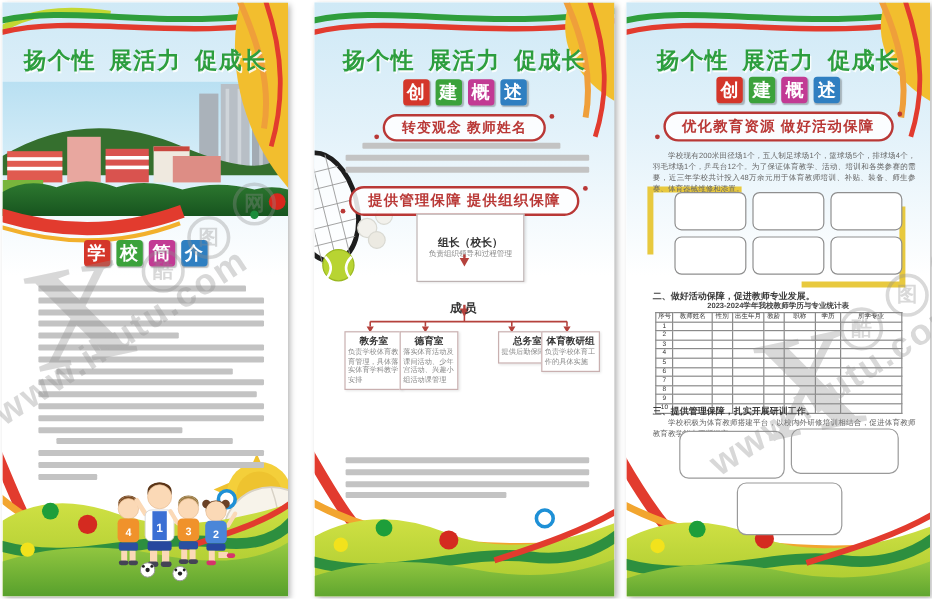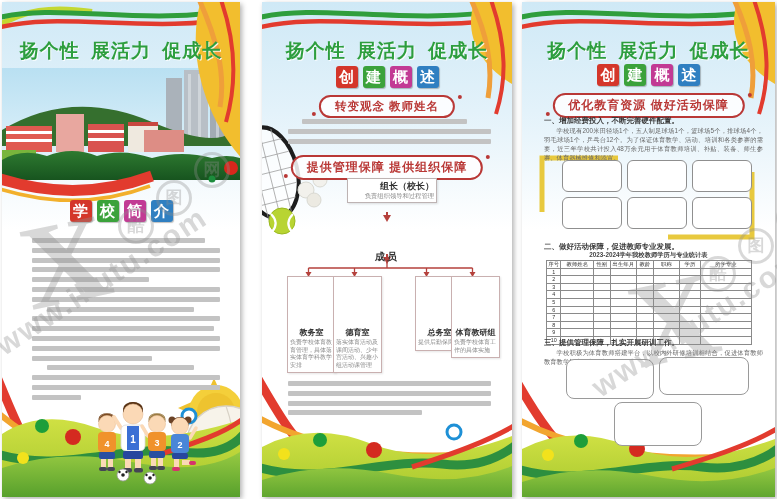--- a/index.html
+++ b/index.html
@@ -23,32 +23,32 @@
   
   .pill{position:absolute;left:50%;transform:translateX(-50%);z-index:6;white-space:nowrap;
         border:2px solid #b93836;border-radius:14px;padding:2px 14px;background:rgba(255,255,255,.85);
         color:#b93836;font-weight:bold;font-size:11.5px;letter-spacing:1px;}
   .pill::before{content:"";position:absolute;left:-9px;bottom:0;width:4px;height:4px;background:#b93836;border-radius:50%;}
   .pill::after{content:"";position:absolute;right:-9px;top:-2px;width:4px;height:4px;background:#b93836;border-radius:50%;}
   
   .glines{position:absolute;z-index:5;}
   .gline{height:5px;background:#c3c3c3;margin-bottom:4.8px;border-radius:1px;}
   
-  .fbox{position:absolute;background:#fff;border:1px solid #bdb3b3;z-index:6;text-align:right;
-        box-shadow:1px 1px 2px rgba(0,0,0,.12);padding:2px 2px;}
+  .fbox{position:absolute;background:#fff;border:1px solid #bdb3b3;z-index:6;text-align:center;
+        box-shadow:1px 1px 2px rgba(0,0,0,.12);padding:18px 2px;}
   .fbox .ft{font-size:9px;font-weight:bold;color:#333;line-height:11px;}
   .fbox .fd{font-size:6.3px;color:#888;line-height:8px;}
   .arrow{position:absolute;left:50%;transform:translateX(-50%);z-index:6;width:0;height:0;
          border-left:4px solid transparent;border-right:4px solid transparent;border-top:7px solid #b5413c;}
   .arrow::before{content:"";position:absolute;left:-1px;top:-10px;width:2px;height:4px;background:#b5413c;}
   .members{position:absolute;left:0;right:0;text-align:center;z-index:6;font-size:10px;font-weight:bold;
            color:#333;letter-spacing:2px;}
   .dbox{position:absolute;top:274px;background:#fff;border:1px solid #c9b0b0;z-index:6;text-align:center;
         padding:3px 2px;box-shadow:1px 1px 2px rgba(0,0,0,.1);}
-  .dbox .ft{font-size:8px;font-weight:bold;color:#333;line-height:10px;margin-bottom:1px;margin-top:48px;}
+  .dbox .ft{font-size:8px;font-weight:bold;color:#333;line-height:10px;margin-bottom:1px;}
   .dbox .fd{font-size:6px;color:#8a8a8a;line-height:7.5px;text-align:left;}
   
   .sec{position:absolute;left:22px;right:10px;z-index:6;font-size:7.5px;font-weight:bold;color:#3a3a3a;}
   .para{position:absolute;left:22px;right:12px;z-index:6;font-size:6.3px;color:#666;line-height:9px;
         text-indent:2em;text-align:justify;}
   .p3-grid{position:absolute;left:40px;top:158px;width:190px;display:grid;z-index:6;
            grid-template-columns:repeat(3,1fr);grid-auto-rows:32px;gap:5px;}
   .gbox{background:#fff;border:1px solid #8f8f8f;border-radius:6px;}
   .tbl-title{position:absolute;left:0;right:0;text-align:center;z-index:6;font-size:6.3px;color:#444;font-weight:bold;}
   table.tt{position:absolute;left:24px;top:258px;width:206px;border-collapse:collapse;z-index:6;background:#fff;}
@@ -357,21 +357,20 @@
       <path d="M231,-5 C 249,45 247,80 237,112" stroke="#e23b2e" stroke-width="4" fill="none"></path>
     </svg>
     <div class="slogan">扬个性 展活力 促成长</div>
     <div class="sqrow" style="top:62px">
         <span class="sq" style="background: rgb(212, 54, 42);">创</span>
         <span class="sq" style="background: rgb(59, 162, 59);">建</span>
         <span class="sq" style="background: rgb(194, 58, 148);">概</span>
         <span class="sq" style="background: rgb(47, 127, 193);">述</span>
       </div>
     <div class="pill" style="top:91px;font-size:12px">优化教育资源 做好活动保障</div>
-    <div class="sec" style="top:114px">一、增加经费投入，不断完善硬件配置。</div>
     <div class="para" style="top:124px">学校现有200米田径场1个，五人制足球场1个，篮球场5个，排球场4个，羽毛球场1个，乒乓台12个。为了保证体育教学、活动、培训和各类参赛的需要，近三年学校共计投入48万余元用于体育教师培训、补贴、装备、师生参赛、体育器械维修和添置。</div>
 
     <svg class="abs" style="top:148px;left:16px;z-index:5" width="222" height="92" viewBox="0 0 222 92">
       <path d="M4,62 L4,8 L80,8" stroke="#e8c93e" stroke-width="5" fill="none"></path>
       <path d="M130,87 L214,87 L214,22" stroke="#e8c93e" stroke-width="5" fill="none"></path>
     </svg>
     <div class="p3-grid">
         <div class="gbox"></div>
         <div class="gbox"></div>
         <div class="gbox"></div>

